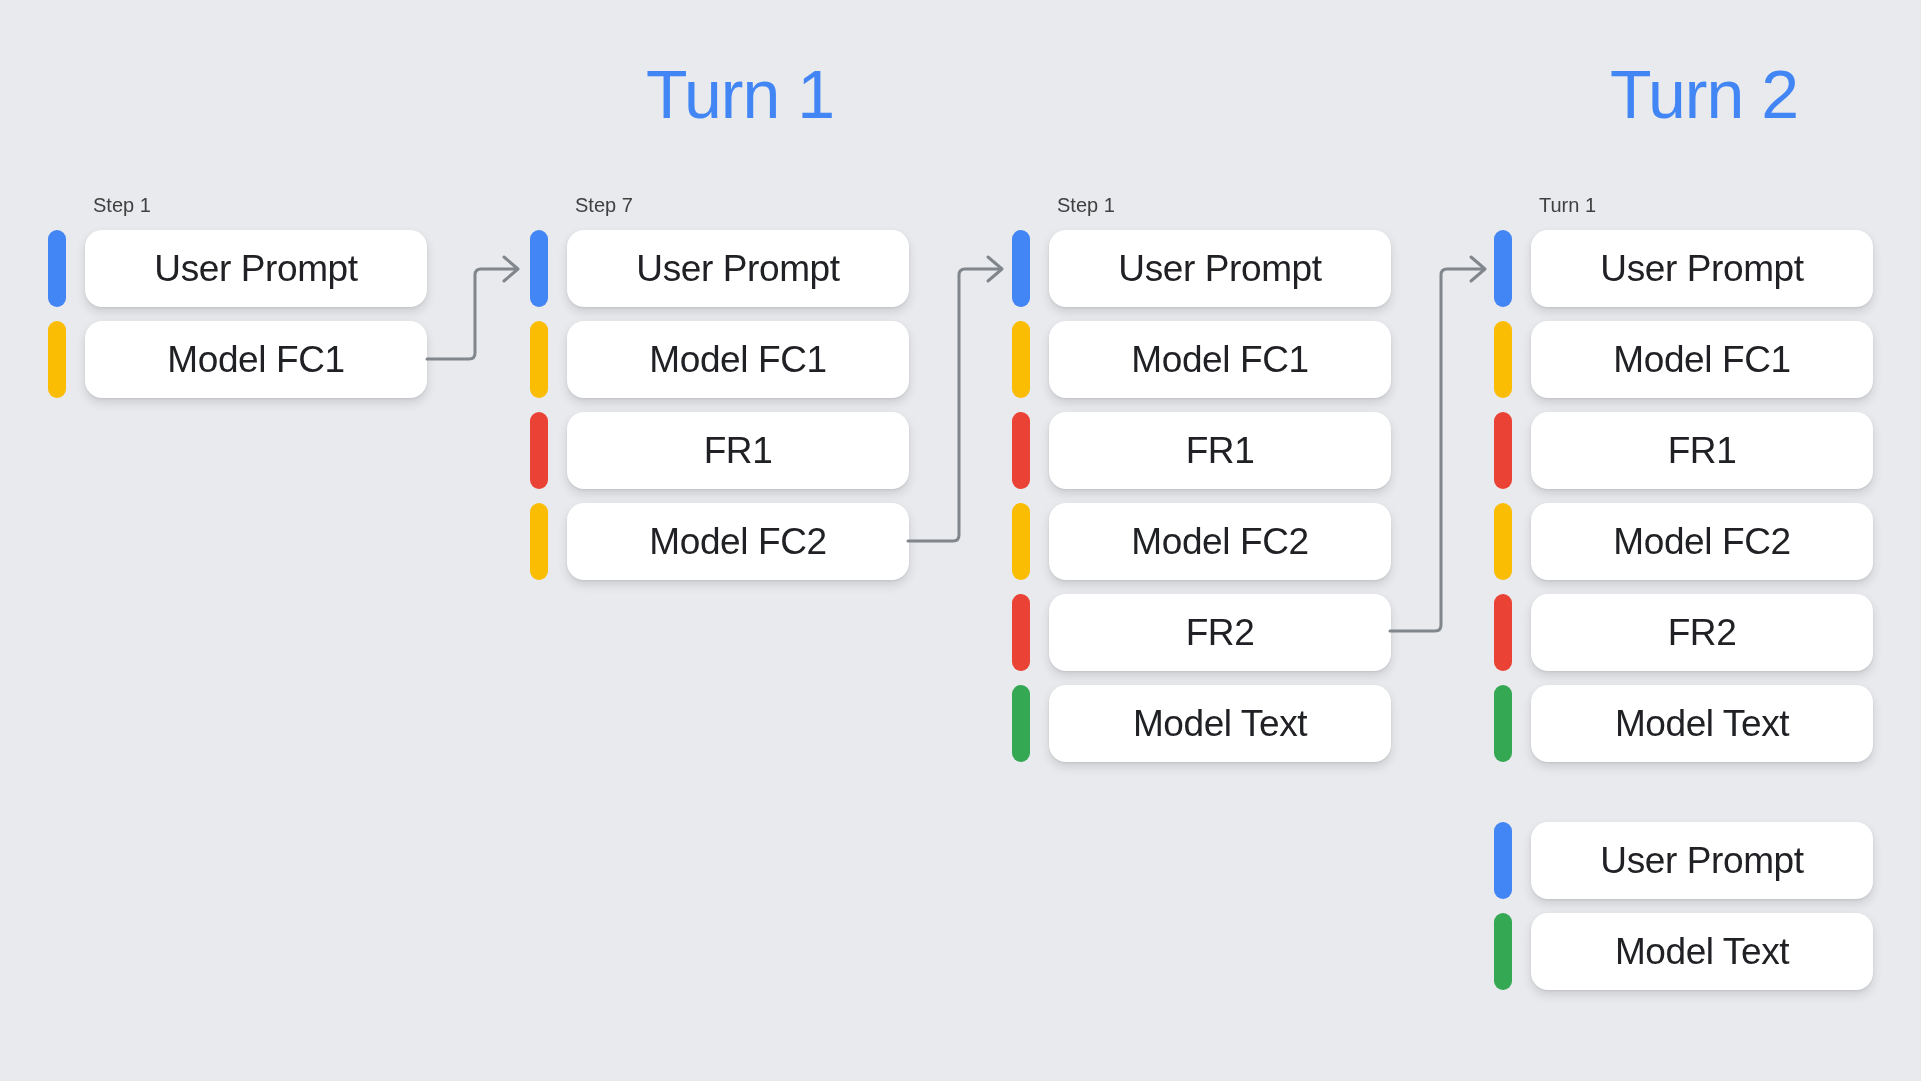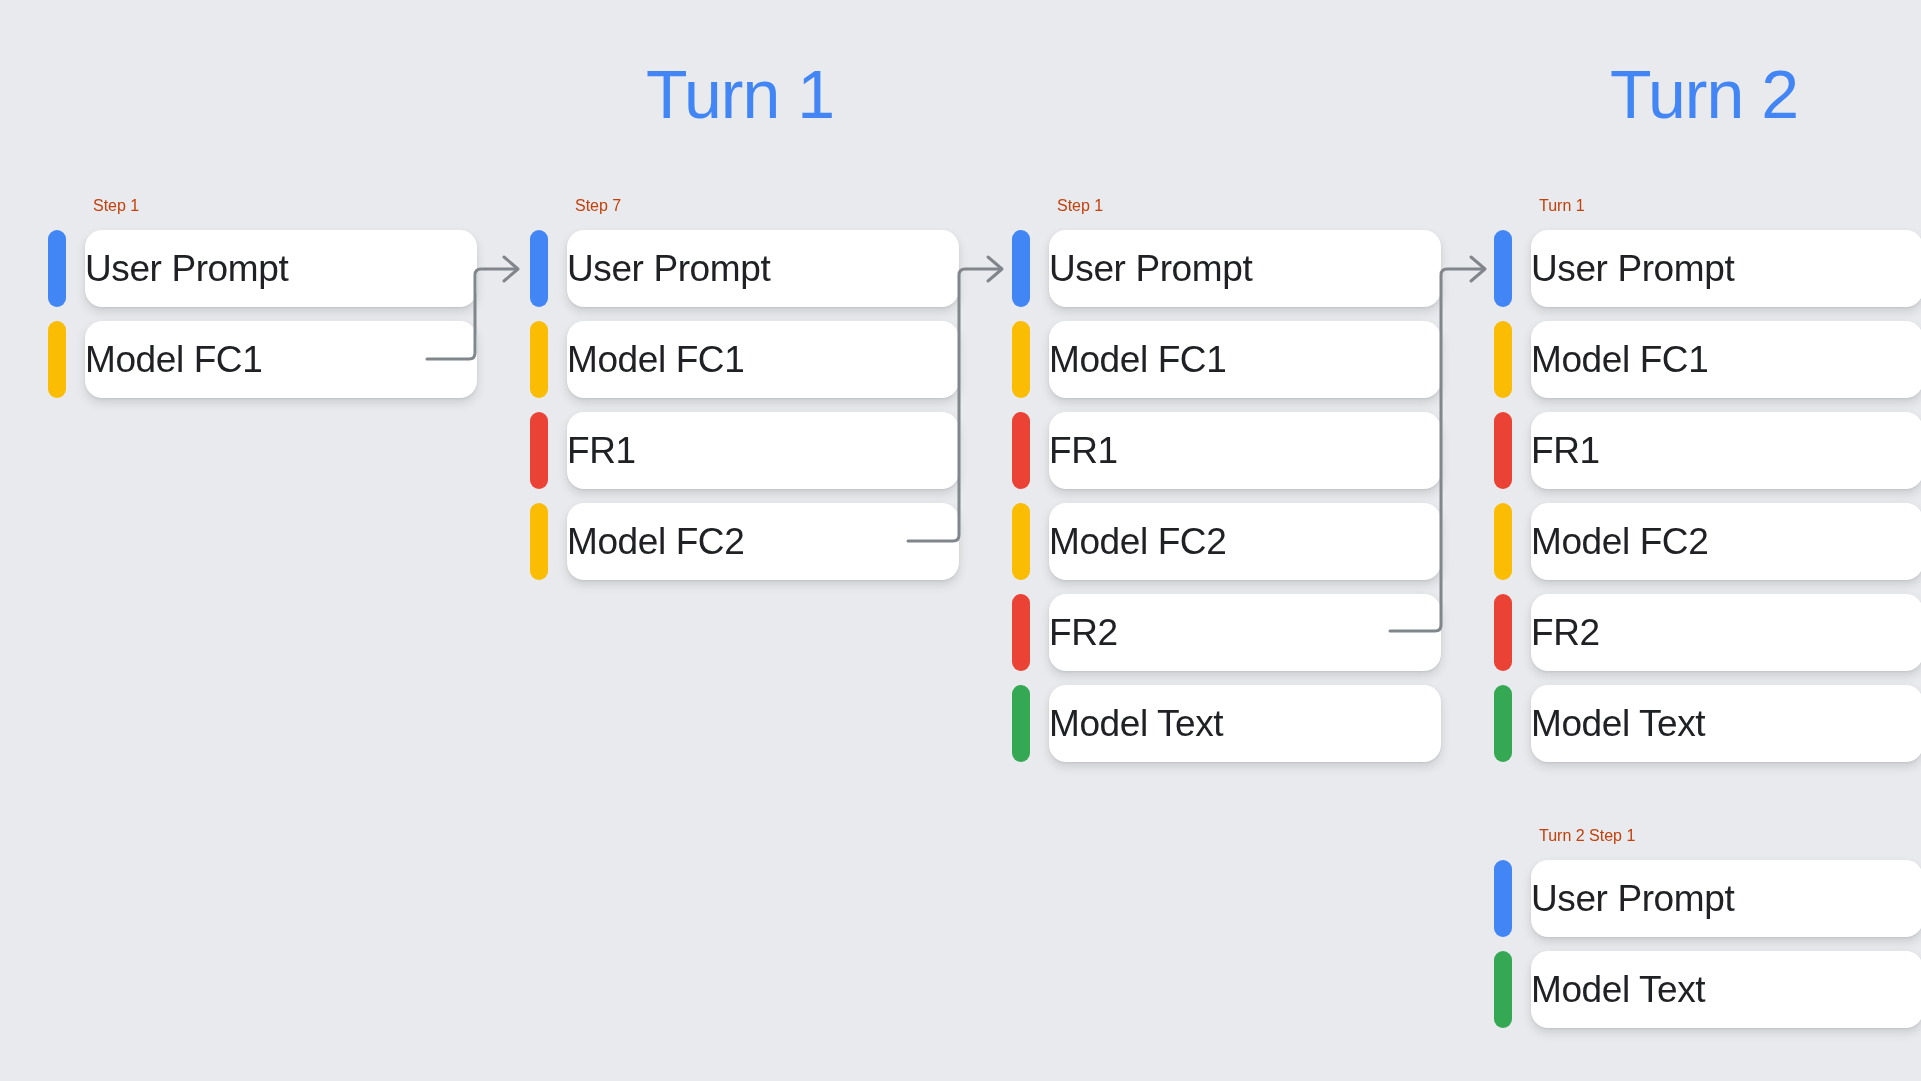--- a/index.html
+++ b/index.html
@@ -12,29 +12,29 @@
   .turn-title {
     position:absolute; top:60px; width:620px;
     text-align:center; font-size:68px; font-weight:500; line-height:1;
     letter-spacing:-1px; color: var(--title-color, #4285F4);
   }
   #title-turn1 { left:430px; }
   #title-turn2 { left:1394px; }
 
   .group { position:absolute; }
   .group-label {
-    font-size:16px; line-height:27px; color:#c2410c;
+    font-size:20px; line-height:27px; color:#404040;
     margin:0 0 11px 45px;
   }
   .row { display:flex; align-items:stretch; gap:19px; height:77px; margin-bottom:14px; }
   .bar { width:18px; border-radius:9px; flex:0 0 18px; }
   .box {
-    width:392px; background:#ffffff; border-radius:17px;
+    width:342px; background:#ffffff; border-radius:17px;
     box-shadow: 0 5px 10px rgba(60,64,67,.16), 0 1px 2px rgba(60,64,67,.10);
-    display:flex; align-items:center; 
+    display:flex; align-items:center; justify-content:center;
   }
   .box span { font-size:37px; color:#202124; letter-spacing:-0.4px; }
 
   svg.connectors { position:absolute; left:0; top:0; pointer-events:none; }
   svg.connectors path {
     fill:none; stroke: var(--connector-color, #80868B);
     stroke-width:3; stroke-linecap:round; stroke-linejoin:round;
   }
 </style>
 </head>
@@ -161,21 +161,20 @@
           </div>
         </div>
         <div class="row">
           <span class="bar" style="background: rgb(52, 168, 83);"></span>
           <div class="box">
             <span>Model Text</span>
           </div>
         </div>
       </section>
       <section class="group" style="left: 1494px; top: 822px;">
-        <div class="group-label">Turn 2 Step 1</div>
         <div class="row">
           <span class="bar" style="background: rgb(66, 133, 244);"></span>
           <div class="box">
             <span>User Prompt</span>
           </div>
         </div>
         <div class="row">
           <span class="bar" style="background: rgb(52, 168, 83);"></span>
           <div class="box">
             <span>Model Text</span>

